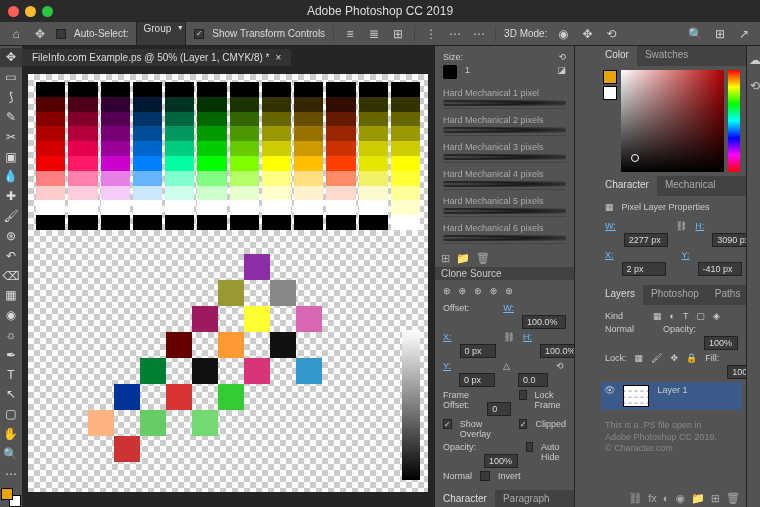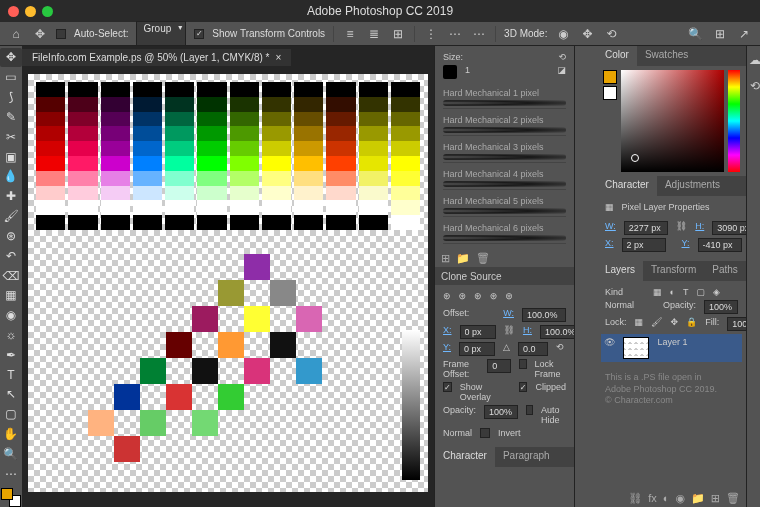--- a/index.html
+++ b/index.html
@@ -37,21 +37,21 @@
 .grad-bar { position: absolute; right: 8px; top: 256px; width: 18px; height: 150px; background: linear-gradient(#fff,#000); }
 .status { height: 20px; background: #252525; display: flex; align-items: center; padding: 0 8px; gap: 12px; font-size: 10px; color: #aaa; border-top: 1px solid #1a1a1a; }
 .mid-panels { width: 140px; background: #535353; display: flex; flex-direction: column; border-left: 1px solid #222; }
 .right-panels { width: 172px; background: #535353; display: flex; flex-direction: column; border-left: 1px solid #222; padding-left: 22px; }
 .panel-tabs { display: flex; background: #424242; height: 20px; align-items: stretch; }
 .ptab { padding: 3px 8px; font-size: 10px; color: #aaa; }
 .ptab.active { background: #535353; color: #ddd; }
 .panel-body { padding: 6px 8px; font-size: 9px; color: #ccc; }
 .brush-item { padding: 6px 0 2px; border-bottom: 1px solid #444; font-size: 9px; color: #aaa; }
 .brush-stroke { height: 6px; margin-top: 2px; background: radial-gradient(ellipse at left,transparent 0%,#000 50%,transparent 100%); border-radius: 3px; opacity: 0.7; }
-.field { background: #3a3a3a; border: 1px solid #222; color: #ddd; padding: 1px 4px; font-size: 9px; width: 44px; }
+.field { background: #3a3a3a; border: 1px solid #222; color: #ddd; padding: 1px 4px; font-size: 9px; width: 44px; margin-top: 12px; }
 .row { display: flex; align-items: flex-start; gap: 8px; margin-bottom: 3px; }
 .sectbar { height: 18px; background: #424242; display: flex; align-items: center; padding: 0 6px; font-size: 10px; }
 .color-picker { position: relative; height: 110px; display: flex; gap: 4px; padding: 4px 6px; }
 .sv-box { flex: 1; background: linear-gradient(to top,#000,transparent),linear-gradient(to right,#fff,#b00000); position: relative; }
 .sv-cursor { position: absolute; width: 8px; height: 8px; border: 1px solid #fff; border-radius: 50%; left: 10px; bottom: 10px; }
 .hue-bar { width: 12px; background: linear-gradient(#f00,#ff0,#0f0,#0ff,#00f,#f0f,#f00); }
 .footer-note { padding: 6px 8px; font-size: 9px; color: #888; line-height: 1.3; }
 .btm-icons { display: flex; gap: 6px; padding: 2px 6px; justify-content: flex-start; }
 .btm-icons span { font-size: 11px; color: #aaa; }
 .scrub { color: #6fb8ff; text-decoration: underline; }
@@ -429,21 +429,21 @@
         <div style="width:14px;height:14px;background:#fff;border:1px solid #000"></div>
       </div>
       <div class="sv-box">
           <div class="sv-cursor"></div>
         </div>
       <div class="hue-bar"></div>
     </div>
 
     <div class="panel-tabs">
       <div class="ptab active">Character</div>
-      <div class="ptab">Adjustments</div>
+      <div class="ptab">Mechanical</div>
     </div>
     <div class="panel-body">
       <div class="row">
           <span>▦</span>
           <span>Pixel Layer Properties</span>
         </div>
       <div style="height:6px"></div>
       <div class="row">
         <span class="scrub">W:</span>
         <input class="field" value="2277 px" style="">
@@ -455,21 +455,21 @@
         <span class="scrub">X:</span>
         <input class="field" value="2 px" style="">
         <span style="width:14px"></span>
         <span class="scrub">Y:</span>
         <input class="field" value="-410 px" style="">
       </div>
     </div>
 
     <div class="panel-tabs">
       <div class="ptab active">Layers</div>
-      <div class="ptab">Transform</div>
+      <div class="ptab">Photoshop</div>
       <div class="ptab">Paths</div>
     </div>
     <div class="panel-body" style="padding-bottom:2px">
       <div class="row">
         <span class="sel" style="width:40px">Kind</span>
         <span>▦</span>
         <span>◐</span>
         <span>T</span>
         <span>▢</span>
         <span>◈</span>

